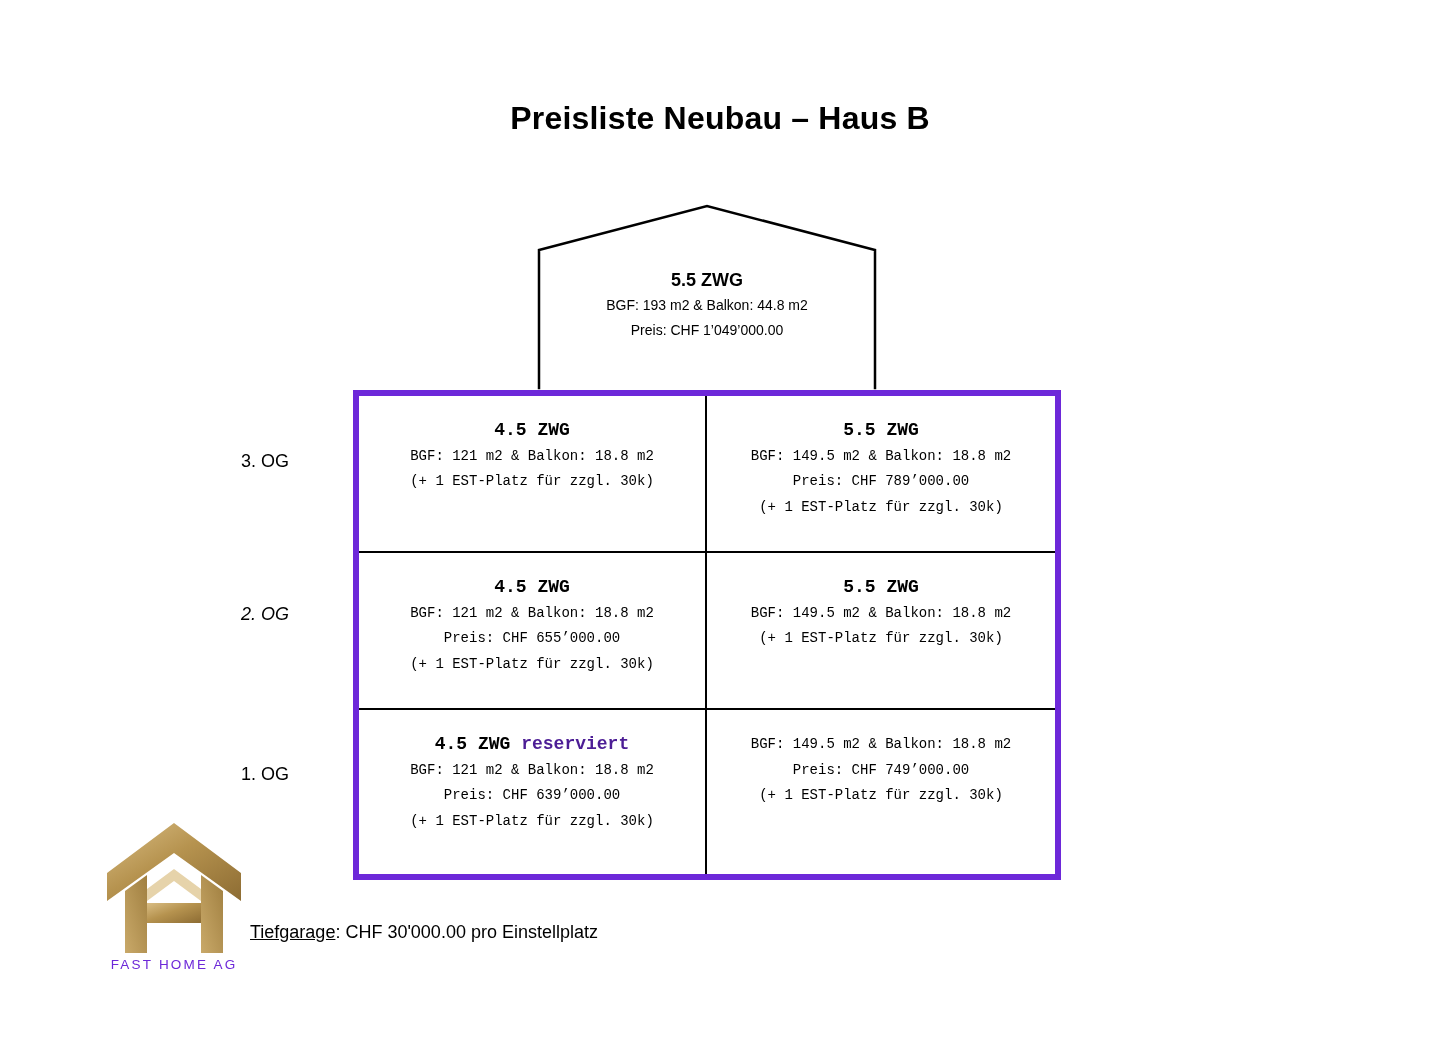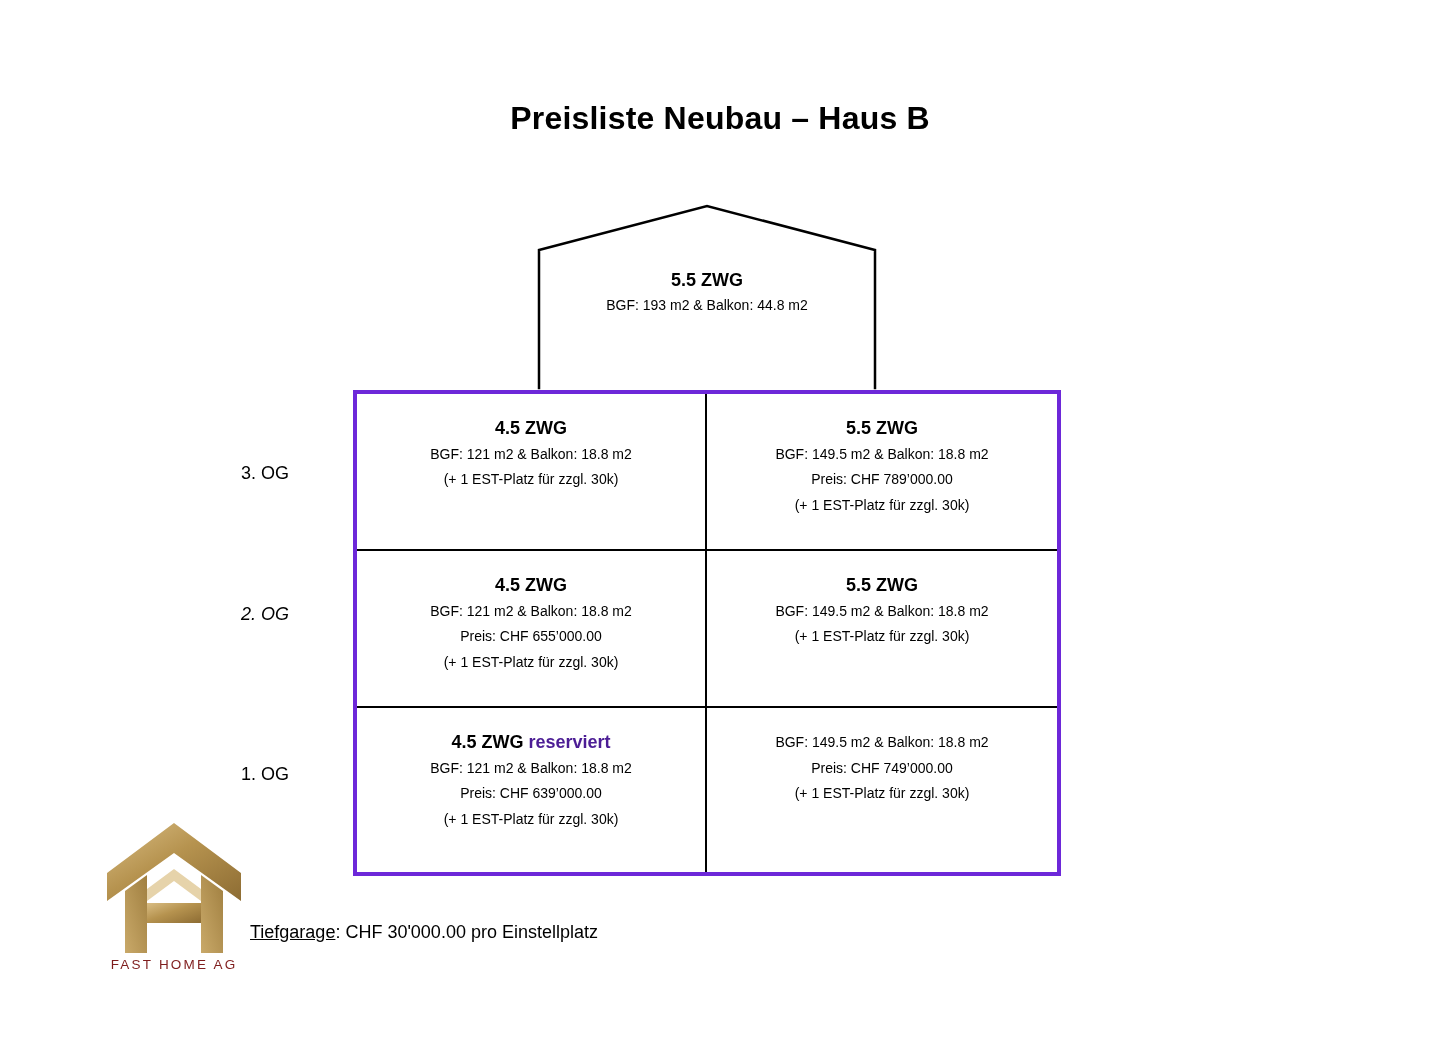--- a/index.html
+++ b/index.html
@@ -51,22 +51,23 @@
     text-align: center;
     line-height: 25px;
   }
 
   
   #floors {
     position: absolute;
     left: 353px;
     top: 390px;
     width: 708px;
-    border: 4px solid #6d28d9;
+    border: 6px solid #6d28d9;
     box-sizing: border-box;
+    font-family: Liberation Mono, monospace;
   }
   .floor-row {
     display: flex;
     border-bottom: 2px solid #000;
     box-sizing: border-box;
   }
   .floor-row:last-child {
     border-bottom: none;
   }
   .unit-cell {
@@ -97,21 +98,21 @@
   }
 
   
   .floor-label {
     position: absolute;
     left: 200px;
     width: 130px;
     text-align: center;
     font-size: 18px;
   }
-  #label-og3 { top: 463px; }
+  #label-og3 { top: 451px; }
   #label-og2 { top: 604px; font-style: italic; }
   #label-og1 { top: 764px; }
 
   
   #footnote {
     position: absolute;
     left: 250px;
     top: 922px;
     font-size: 18px;
   }
@@ -130,37 +131,38 @@
   }
   #logo svg { display: block; }
   #logo-text {
     position: absolute;
     left: 0;
     top: 140px;
     width: 142px;
     text-align: center;
     font-size: 13.5px;
     letter-spacing: 2.2px;
-    color: #7f1d1d;
+    color: #6d28d9;
   }
 </style>
 </head>
 <body>
 
 <div id="page-title">Preisliste Neubau – Haus B</div>
 
 <div id="attic-wrap">
   <div id="attic-shape">
     <svg width="340" height="186" viewBox="0 0 340 186" xmlns="http://www.w3.org/2000/svg">
       <polyline points="2,184 2,46 170,2 338,46 338,184" fill="none" stroke="#000000" stroke-width="2.5" stroke-linejoin="miter" stroke-linecap="square"></polyline>
     </svg>
   </div>
   <div id="attic-text">
     <div class="unit-title">5.5 ZWG</div>
     <div class="unit-line">BGF: 193 m2 &amp; Balkon: 44.8 m2</div>
+    <div class="unit-line">Preis: CHF 1’049’000.00</div>
   </div>
 </div>
 
 <div class="floor-label" id="label-og3">3. OG</div>
 <div class="floor-label" id="label-og2">2. OG</div>
 <div class="floor-label" id="label-og1">1. OG</div>
 
 <div id="floors">
 
   <div class="floor-row row-h3">

